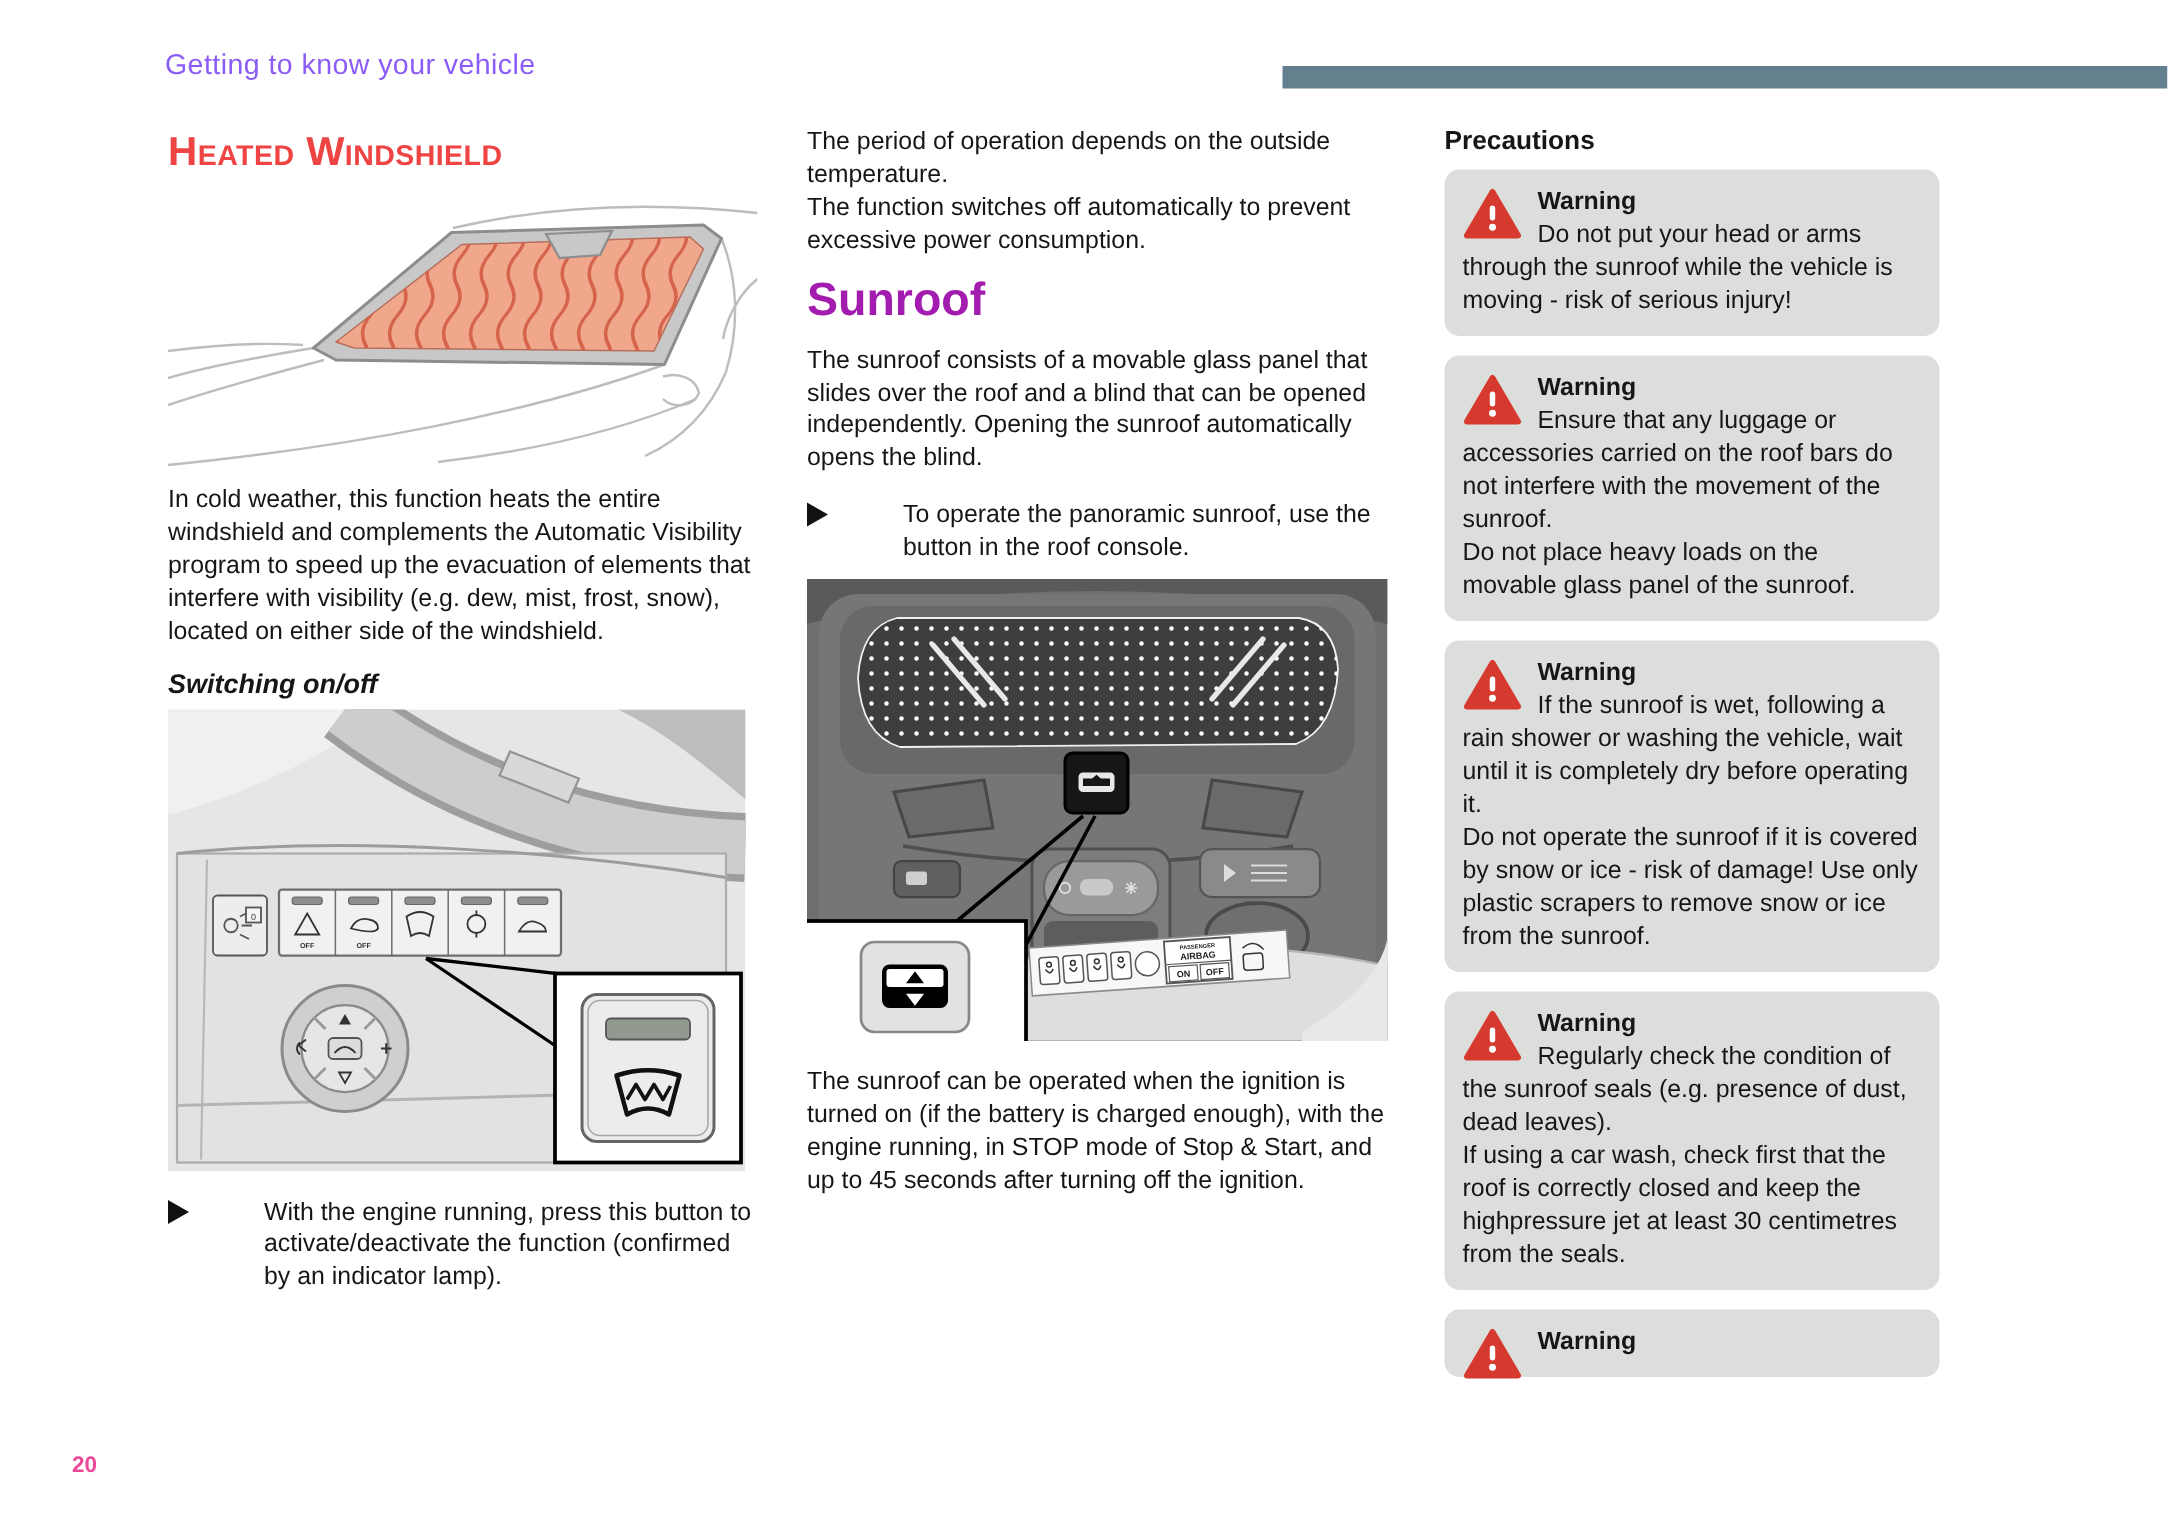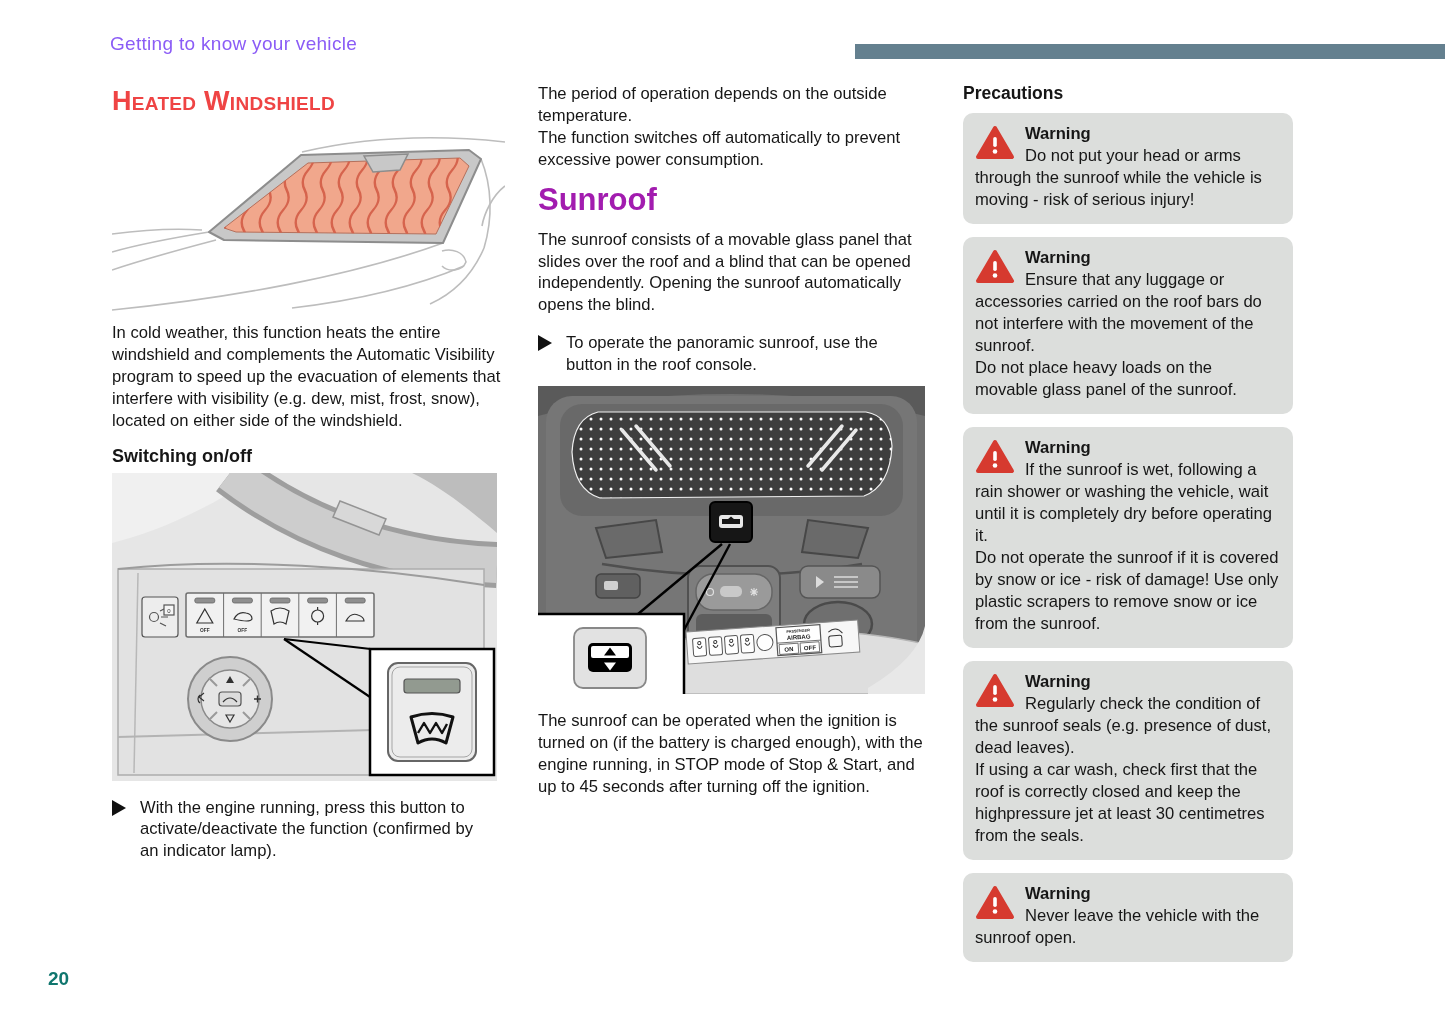--- a/index.html
+++ b/index.html
@@ -3,38 +3,38 @@
 <meta charset="utf-8">
 <style>
   html,body{margin:0;padding:0;background:#fff;}
   body{
     width:1445px;height:1018px;position:relative;overflow:hidden;
     font-family:"Liberation Sans","DejaVu Sans",sans-serif;
     color:#161616;
   }
   .header-text{position:absolute;left:110px;top:33px;font-size:19px;color:#8b5cf6;letter-spacing:.3px;}
   .header-bar{position:absolute;left:855px;top:44px;width:590px;height:15px;background:var(--accent-bar,#64808F);}
-  .page-num{position:absolute;left:48px;top:968px;font-size:19px;font-weight:700;color:#0f766e;}
+  .page-num{position:absolute;left:48px;top:968px;font-size:15px;font-weight:700;color:#ec4899;}
 
   .col{position:absolute;top:82px;}
   .col-left{left:112px;width:394px;}
   .col-mid{left:538px;width:392px;top:83px;}
   .col-right{left:963px;width:330px;top:83px;}
 
   .body-text{font-size:16.6px;line-height:21.9px;}
   .h1-sc{font-variant:small-caps;font-weight:800;font-size:27px;line-height:30px;margin:4px 0 10px 0;color:#ef4444;letter-spacing:.3px;}
   .h2-gray{font-size:31px;font-weight:600;color:#a21caf;margin:12px 0 12px 0;line-height:34px;}
-  .h3-bold{font-size:18px;font-weight:800;margin:14px 0 6px 0;}
+  .h3-bold{font-size:18px;font-weight:800;margin:14px 0 6px 0;font-style:italic;}
   .h3-precautions{font-size:17.5px;font-weight:800;margin:0 0 9px 0;}
 
   .para{margin:0 0 0 0;}
   .para + .para{margin-top:0;}
   .mt8{margin-top:8px;} .mt10{margin-top:10px;} .mt14{margin-top:14px;} .mt16{margin-top:16px;} .mt18{margin-top:18px;}
 
-  .bullet{display:flex;margin-top:16px;}
+  .bullet{display:flex;margin-top:16px;gap:36px;}
   .bullet .tri{flex:0 0 auto;width:0;height:0;border-left:14px solid #111;
     border-top:8px solid transparent;border-bottom:8px solid transparent;margin:3px 14px 0 0;}
   .bullet .btxt{font-size:16.6px;line-height:21.9px;}
   .bullet .w335{max-width:335px;} .bullet .w345{max-width:345px;}
 
   .figure{display:block;}
 
   .warning-box{
     background:var(--warning-bg,#DCDEDC);
     border-radius:10px;
@@ -362,17 +362,16 @@
     <div class="warn-line">If using a car wash, check first that the roof is correctly closed and keep the highpressure jet at least 30 centimetres from the seals.</div>
   </div>
 
   <div class="warning-box">
     <svg class="warn-icon" width="40" height="36" viewBox="0 0 40 36">
       <path d="M20 3 L37 32 H3 Z" fill="var(--warning-red,#D63A2F)" stroke="var(--warning-red,#D63A2F)" stroke-width="4" stroke-linejoin="round"></path>
       <rect x="18.2" y="12" width="3.6" height="10" rx="1.8" fill="#fff"></rect>
         <circle cx="20" cy="26.5" r="2.3" fill="#fff"></circle>
     </svg>
     <div class="warn-title">Warning</div>
-    <div class="warn-line">Never leave the vehicle with the sunroof open.</div>
   </div>
 </div>
 
 <div class="page-num">20</div>
 
 </body></html>

